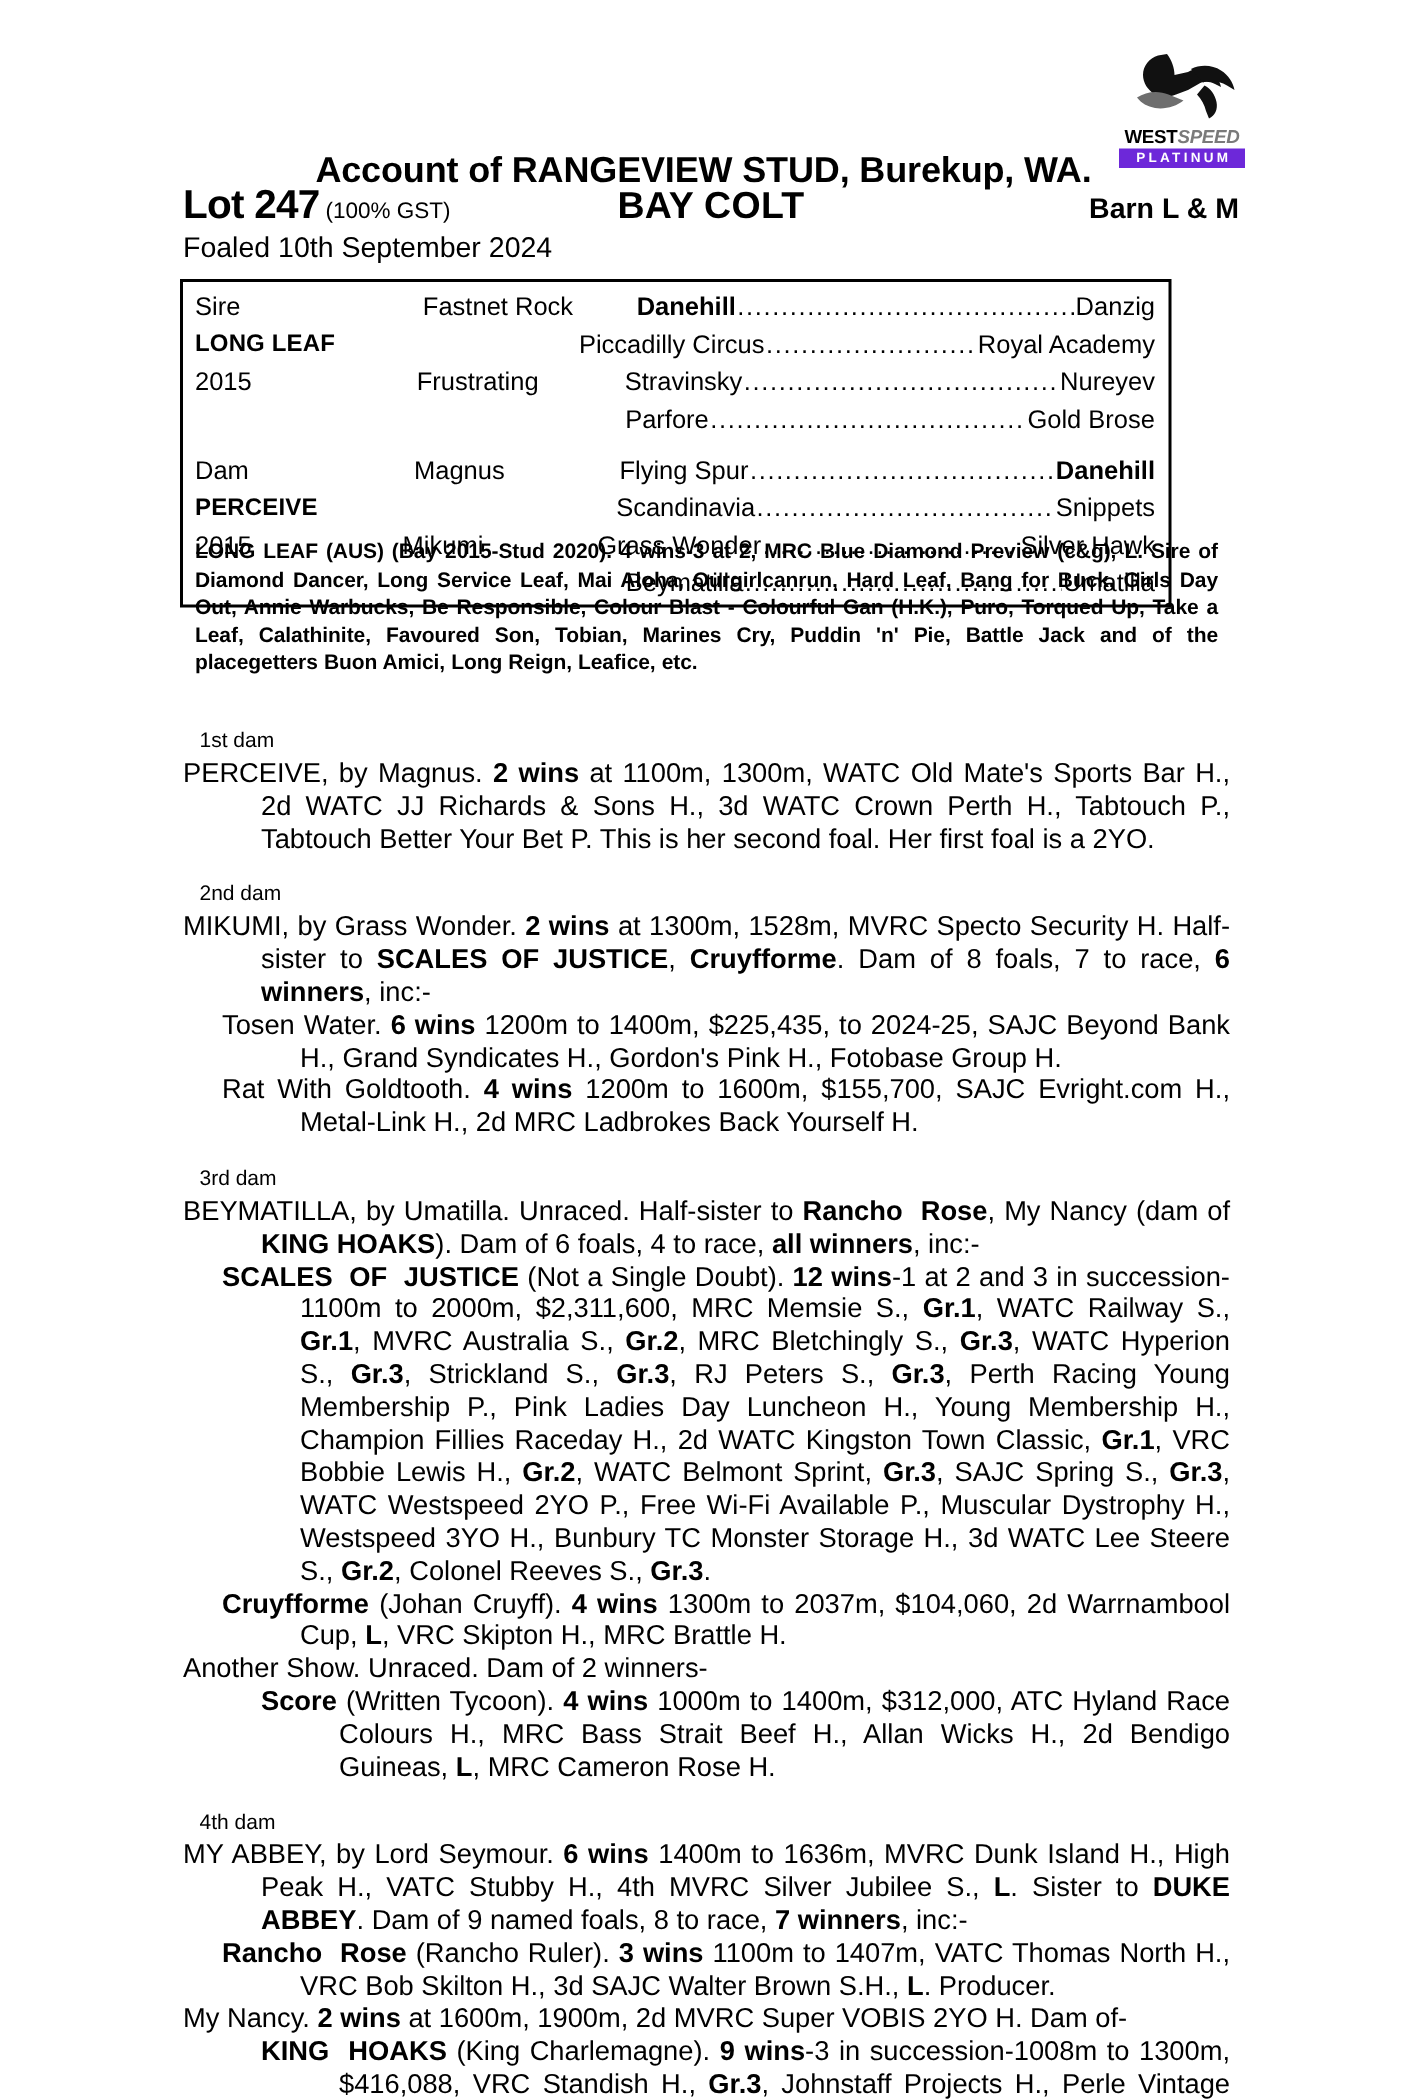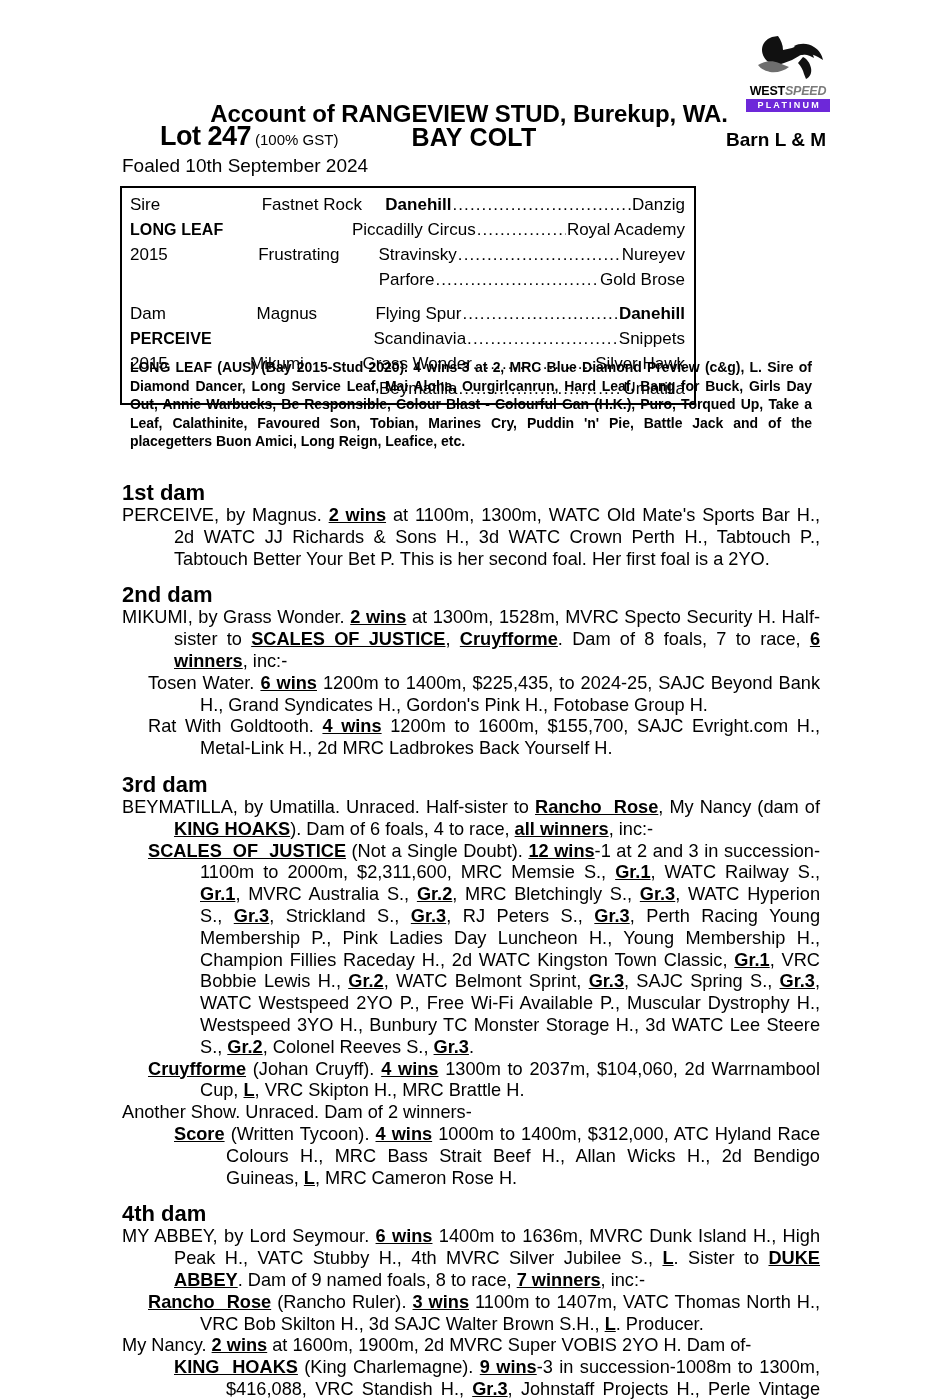--- a/index.html
+++ b/index.html
@@ -70,21 +70,20 @@
     left: 122px;
     right: 112px;
     top: 120px;
     height: 32px;
   }
   .lot-left {
     position: absolute;
     left: 0;
     bottom: 0;
     white-space: nowrap;
-    margin-left: 38px;
   }
   .lot-num {
     font-size: 27px;
     font-weight: bold;
     letter-spacing: -0.5px;
   }
   .lot-gst {
     font-size: 15px;
     font-weight: normal;
     margin-left: 4px;
@@ -129,21 +128,21 @@
     font-family: "DejaVu Sans", sans-serif;
     font-size: 17px;
     letter-spacing: -1px;
   }
 
   
   .ped-table {
     position: absolute;
     left: 120px;
     top: 186px;
-    width: 576px;
+    width: 661px;
     border: 2.5px solid #000;
     box-sizing: border-box;
     padding: 4px 0 2px 0;
   }
   .ped-grid {
     position: relative;
     width: 100%;
     box-sizing: border-box;
   }
   .ped-row {
@@ -211,39 +210,39 @@
   }
 
   
   .body-block {
     position: absolute;
     left: 122px;
     width: 698px;
     top: 482px;
   }
   .dam-head {
-    font-size: 22px;
-    font-weight: bold;
-    margin: 0 0 1px 0;
+    font-size: 14px;
+    font-weight: normal;
+    margin: 0 0 1px 11px;
     line-height: 22px;
   }
   .dam-head.spaced { margin-top: 14px; }
   p.entry {
     margin: 0;
     font-size: 18.2px;
     line-height: 21.8px;
     text-align: justify;
     text-justify: inter-word;
     padding-left: 52px;
     text-indent: -52px;
   }
   p.entry.lvl1 { padding-left: 52px; text-indent: -52px; }
   p.entry.lvl2 { padding-left: 78px; text-indent: -52px; }
   p.entry.lvl3 { padding-left: 104px; text-indent: -52px; }
-  b { font-weight: bold; text-decoration: underline; }
+  b { font-weight: bold; }
 </style>
 </head>
 <body>
 
 <div class="page">
 
   <div class="logo-block">
     <svg class="logo-mark" viewBox="0 0 80 52" aria-hidden="true">
       <path d="M30 4 C33 8 35 13 35 18 L44 16 C48 14 53 13 58 15 C62 17 65 21 66 26 L62 24 C58 22 54 22 51 24 L44 28 L36 31 C31 33 26 33 22 31 C17 28 14 23 14 18 C14 12 18 7 24 5 Z" fill="#111111"></path>
       <path d="M46 14 C52 11 60 11 66 15 C71 18 74 23 75 28 L70 25 C65 22 59 21 54 23 Z" fill="#111111"></path>

